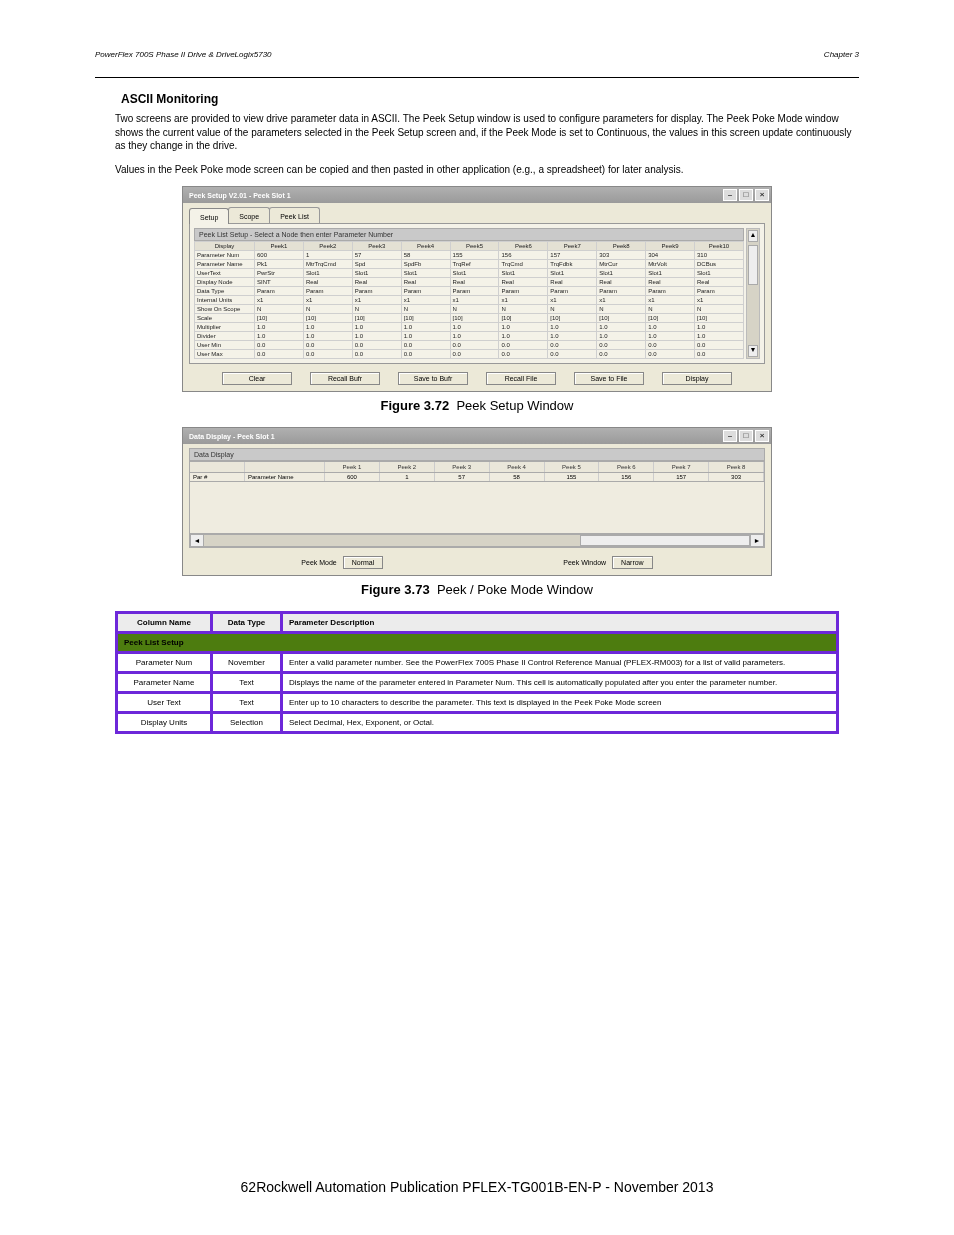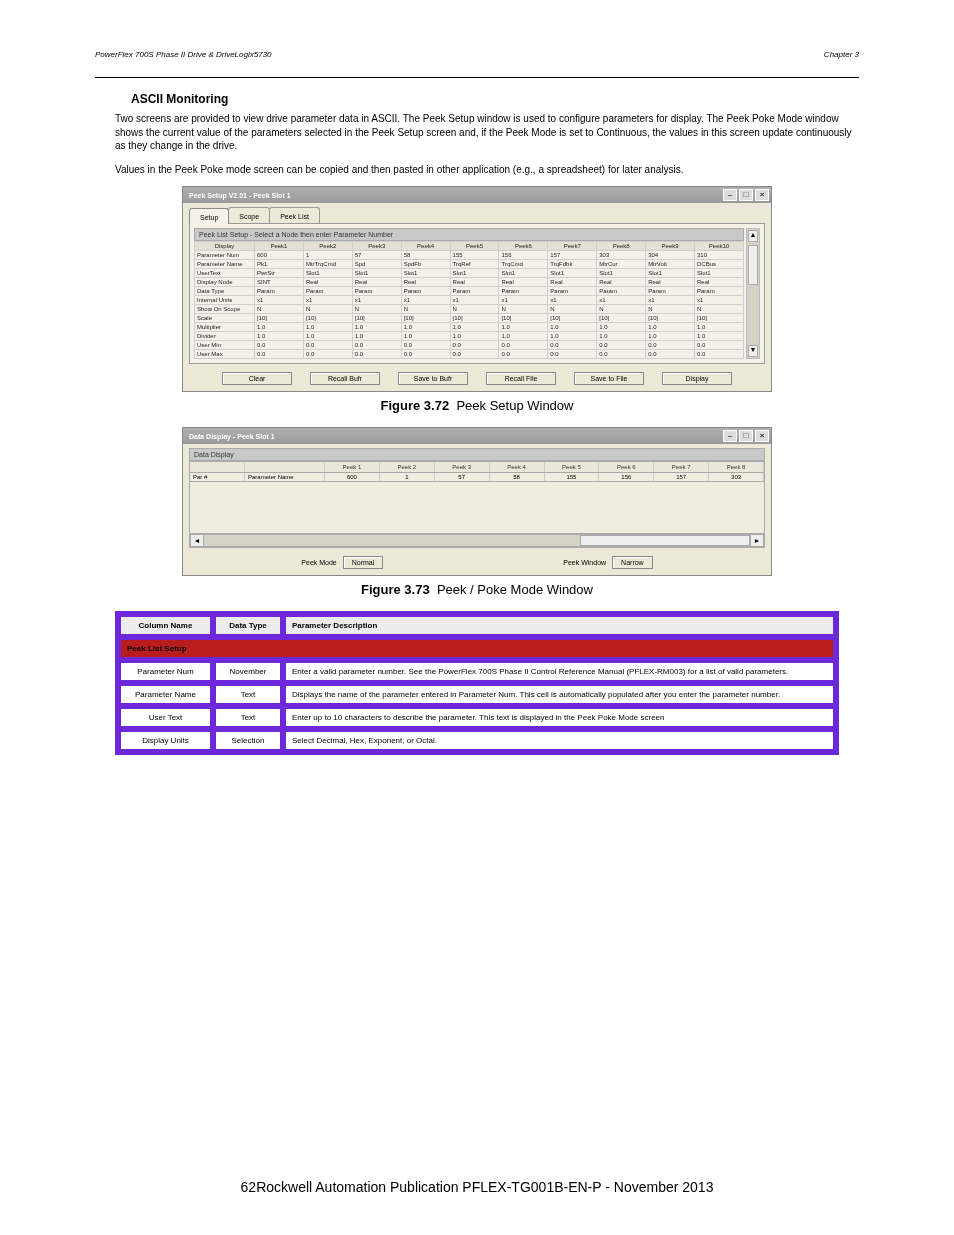--- a/index.html
+++ b/index.html
@@ -14,21 +14,21 @@
   }
   .page { padding: 50px 95px 0 95px; }
   .hdr {
     display: flex;
     justify-content: space-between;
     font-size: 8px;
     font-style: italic;
     padding-bottom: 18px;
     border-bottom: 1px solid #000;
   }
-  .sec-title { font-size: 12px; font-weight: bold; margin: 14px 0 6px 36px; }
+  .sec-title { font-size: 12px; font-weight: bold; margin: 14px 0 6px 26px; }
   .body-text { font-size: 10px; line-height: 1.35; margin: 0 0 10px 20px; }
   .figcap { font-size: 13px; text-align: center; margin: 6px 0 14px 0; }
   .figcap .b { font-weight: bold; }
 
   .table-title { font-size: 9px; font-weight: bold; margin: 24px 0 6px 20px; }
 
   
   .win {
     width: 590px;
     margin: 0 auto 4px auto;
@@ -156,29 +156,29 @@
   .hscroll .htrack { flex: 1; background: #d6d3c6; border-left: none; border-right: none; position: relative; }
   .hscroll .hthumb { position: absolute; right: 0; top: 0; bottom: 0; width: 170px; }
 
   .btnbar2 { display: flex; justify-content: center; gap: 180px; margin-top: 8px; }
   .btnbar2 .lbl { font-size: 7px; display: flex; align-items: center; gap: 6px; }
 
   
   .ptab-wrap { margin: 0 20px; }
   table.ptab { border-collapse: collapse; width: 100%; font-size: 8px; }
   table.ptab th, table.ptab td {
-    border: 6px solid #6d28d9;
+    border: 3px solid #6d28d9;
     padding: 4px 6px;
     vertical-align: top;
     text-align: left;
   }
   table.ptab thead th { background: #ececec; font-weight: bold; text-align: center; }
   table.ptab thead th.desc { text-align: left; }
   table.ptab .section-row td {
-    background: #b91c1c;
+    background: #4d7c0f;
     font-weight: bold;
     margin-top: 20px;
   }
   table.ptab td.c-col, table.ptab td.c-typ { text-align: center; }
 
   .footer {
     position: absolute;
     bottom: 40px;
     left: 95px; right: 95px;
     display: flex;

